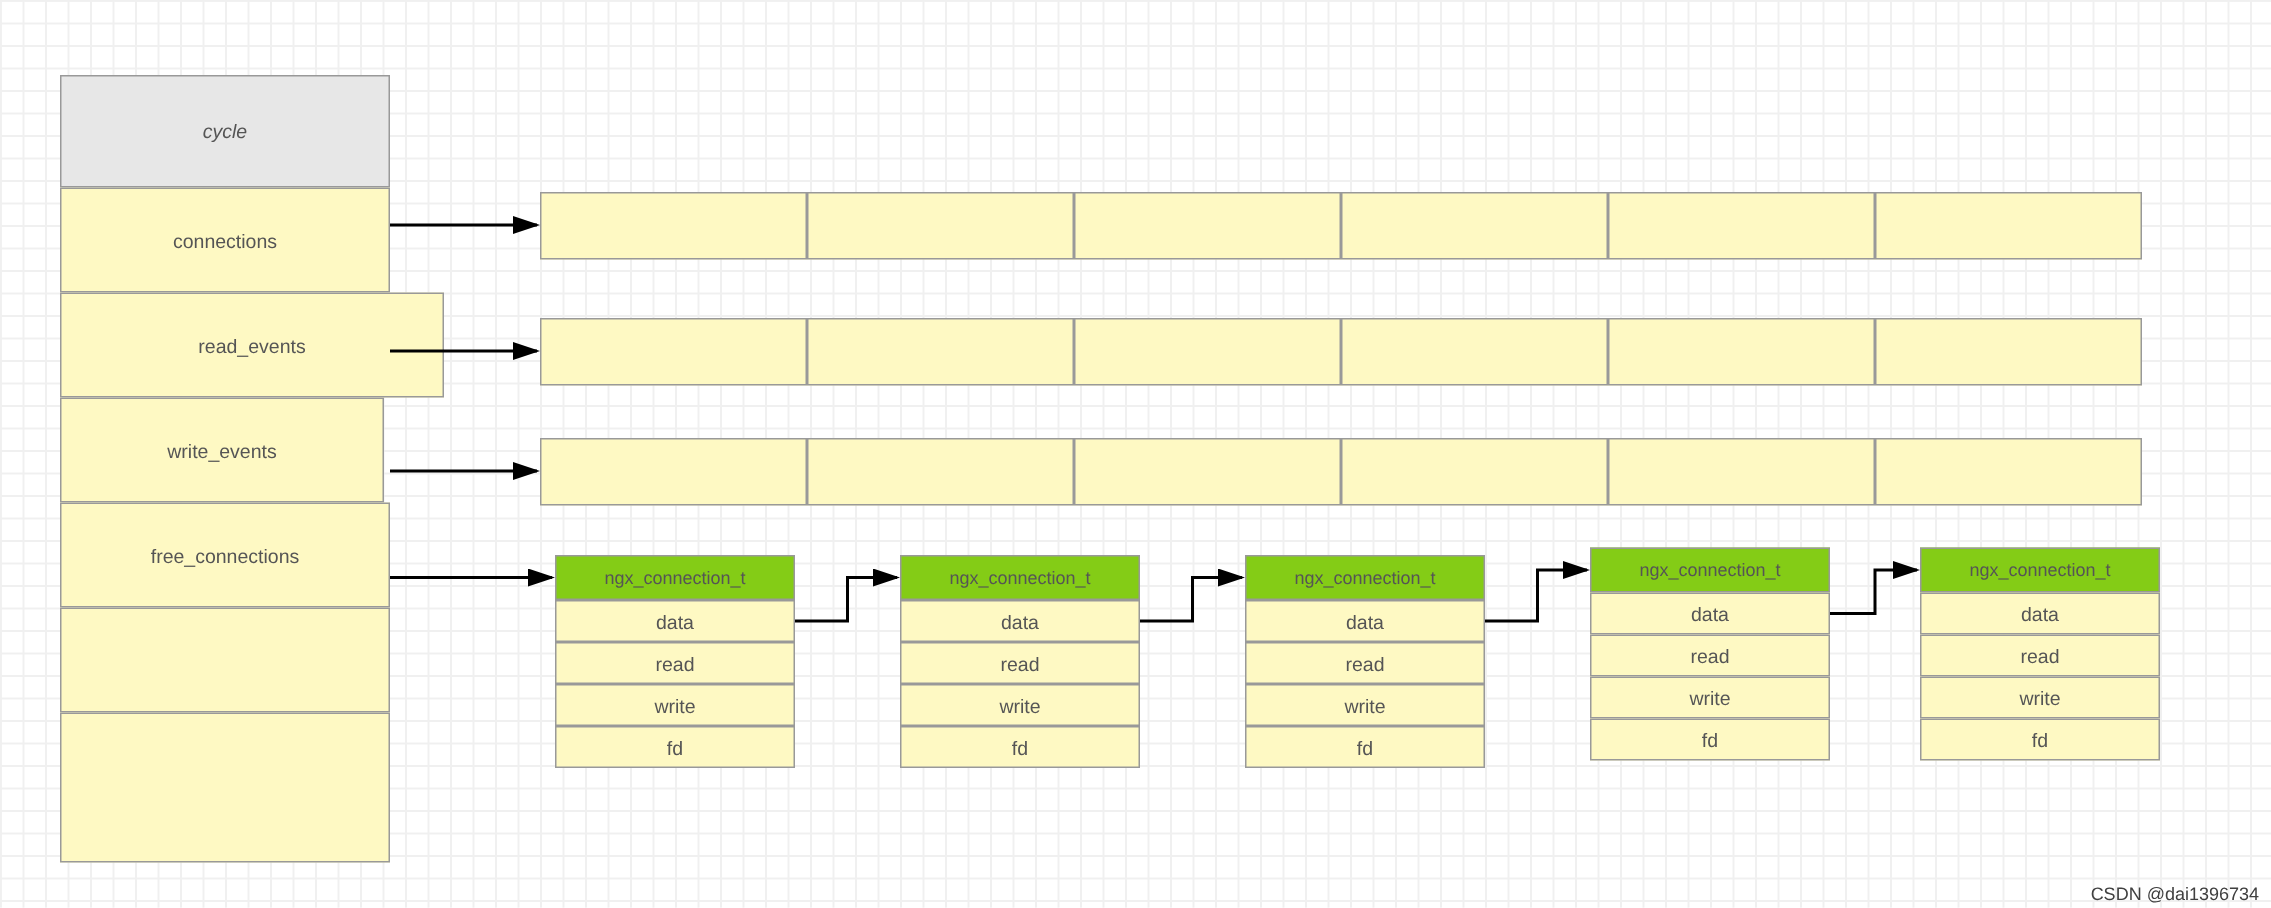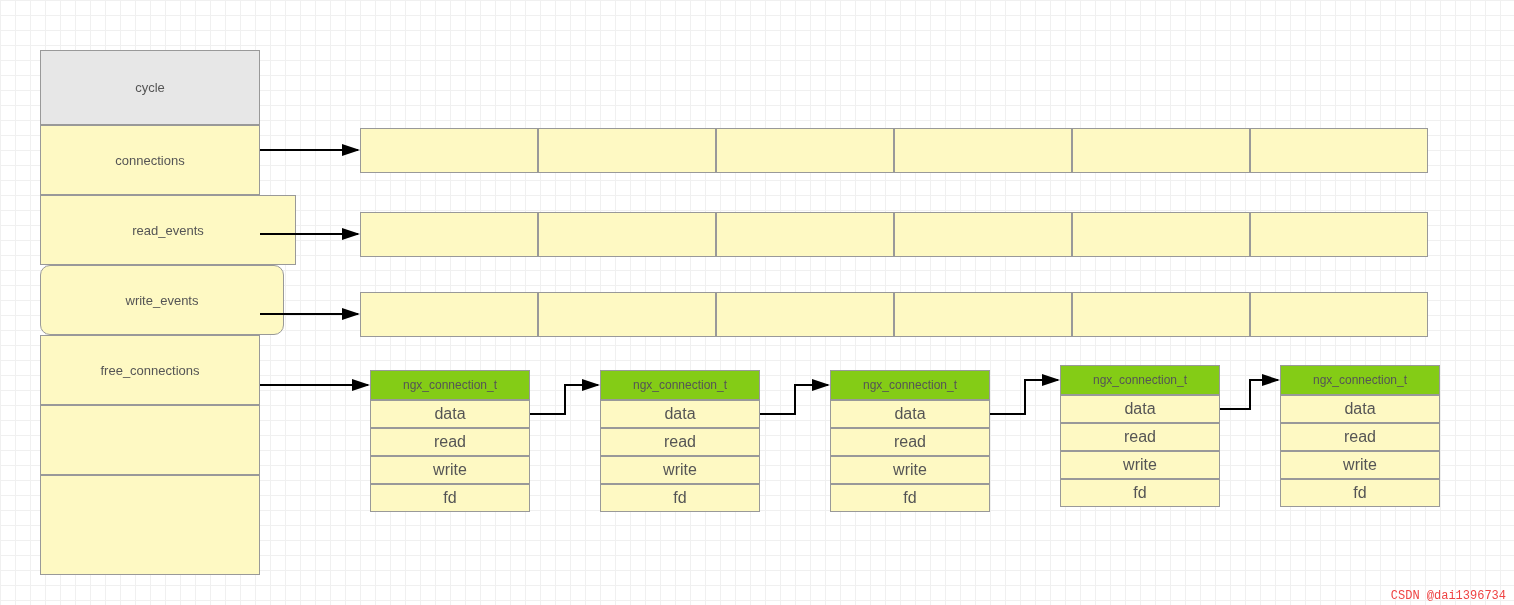--- a/index.html
+++ b/index.html
@@ -26,45 +26,45 @@
     display: flex;
     align-items: center;
     justify-content: center;
     font-size: 13px;
   }
   .header { background: #e7e7e7; }
   .struct-head {
     background: #84cc16;
     font-size: 12px;
   }
-  .struct-row { font-size: 16px; }
+  .struct-row { font-size: 13px; }
   .watermark {
     position: absolute;
     right: 8px;
     bottom: 2px;
     font-size: 12px;
-    color: #ef4444;
-    font-family: Liberation Mono, monospace;
+    color: #404040;
+    font-family: Liberation Sans, sans-serif;
   }
   svg.arrows {
     position: absolute;
     left: 0; top: 0;
     width: 1514px;
     height: 605px;
     pointer-events: none;
   }
 </style>
 </head>
 <body>
 
-<div class="box header" style="left:40px; top:50px; width:220px; height:75px;">cycle</div>
+<div class="box header" style="left:40px; top:50px; width:220px; height:75px;font-style:italic;">cycle</div>
 
 <div class="box" style="left:40px; top:125px; width:220px; height:70px;">connections</div>
 <div class="box" style="left:40px; top:195px; width:256px; height:70px;">read_events</div>
-<div class="box" style="left:40px; top:265px; width:244px; height:70px;border-radius:10px;">write_events</div>
+<div class="box" style="left:40px; top:265px; width:216px; height:70px;">write_events</div>
 <div class="box" style="left:40px; top:335px; width:220px; height:70px;">free_connections</div>
 <div class="box" style="left:40px; top:405px; width:220px; height:70px;"></div>
 <div class="box" style="left:40px; top:475px; width:220px; height:100px;"></div>
 
 <div class="box" style="left:360px;  top:128px; width:178px; height:45px;"></div>
 <div class="box" style="left:538px;  top:128px; width:178px; height:45px;"></div>
 <div class="box" style="left:716px;  top:128px; width:178px; height:45px;"></div>
 <div class="box" style="left:894px;  top:128px; width:178px; height:45px;"></div>
 <div class="box" style="left:1072px; top:128px; width:178px; height:45px;"></div>
 <div class="box" style="left:1250px; top:128px; width:178px; height:45px;"></div>

